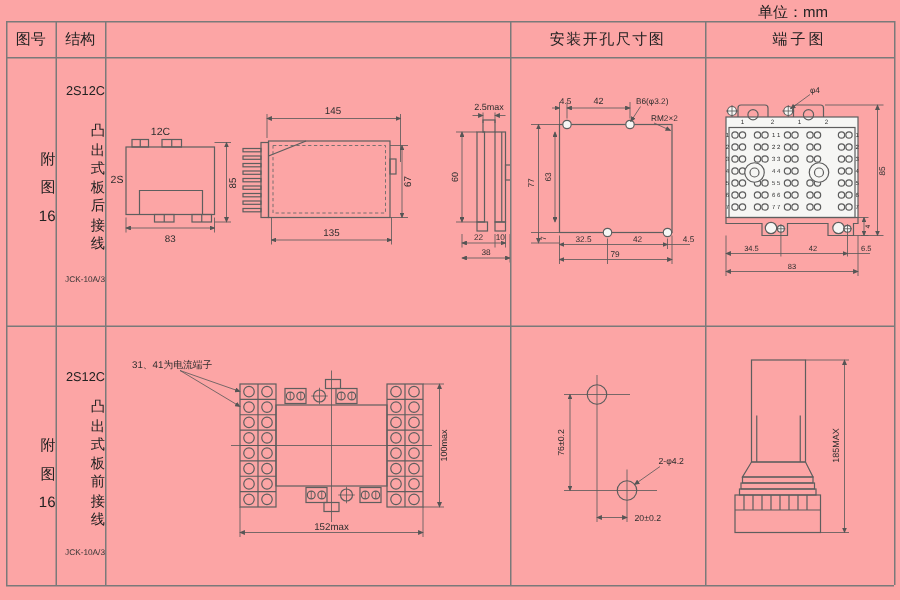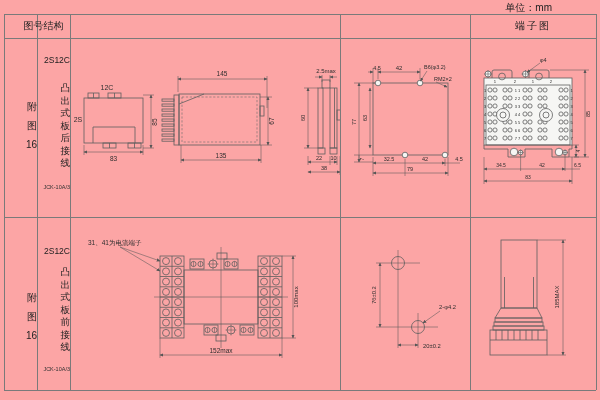--- a/index.html
+++ b/index.html
@@ -33,22 +33,23 @@
   <div class="hline" style="top:38px;left:4px;width:592px;"></div>
   <div class="hline" style="top:217px;left:4px;width:592px;"></div>
   <div class="hline" style="top:390px;left:4px;width:592px;"></div>
   <div class="vline" style="left:4px;top:14px;height:376px;"></div>
   <div class="vline" style="left:37px;top:14px;height:376px;"></div>
   <div class="vline" style="left:70px;top:14px;height:376px;"></div>
   <div class="vline" style="left:340px;top:14px;height:376px;"></div>
   <div class="vline" style="left:470px;top:14px;height:376px;"></div>
   <div class="vline" style="left:596px;top:14px;height:376px;"></div>
 
-  <div class="hdr" style="left:17px;top:19px;width:33px;">图号</div>
+  <div class="hdr" style="left:4px;top:19px;width:33px;">图号</div>
   <div class="hdr" style="left:37px;top:19px;width:33px;">结构</div>
+  <div class="hdr" style="left:340px;top:19px;width:130px;letter-spacing:1px;">安装开孔尺寸图</div>
   <div class="hdr" style="left:470px;top:19px;width:126px;letter-spacing:2px;">端子图</div>
 
   <div class="vstack fig" style="left:4px;top:97px;width:33px;">附
 图
 16</div>
   <div class="vstack mdl" style="left:37px;top:55px;width:33px;">2S12C</div>
   <div class="vstack stru" style="left:37px;top:82px;width:33px;">凸
 出
 式
 板

